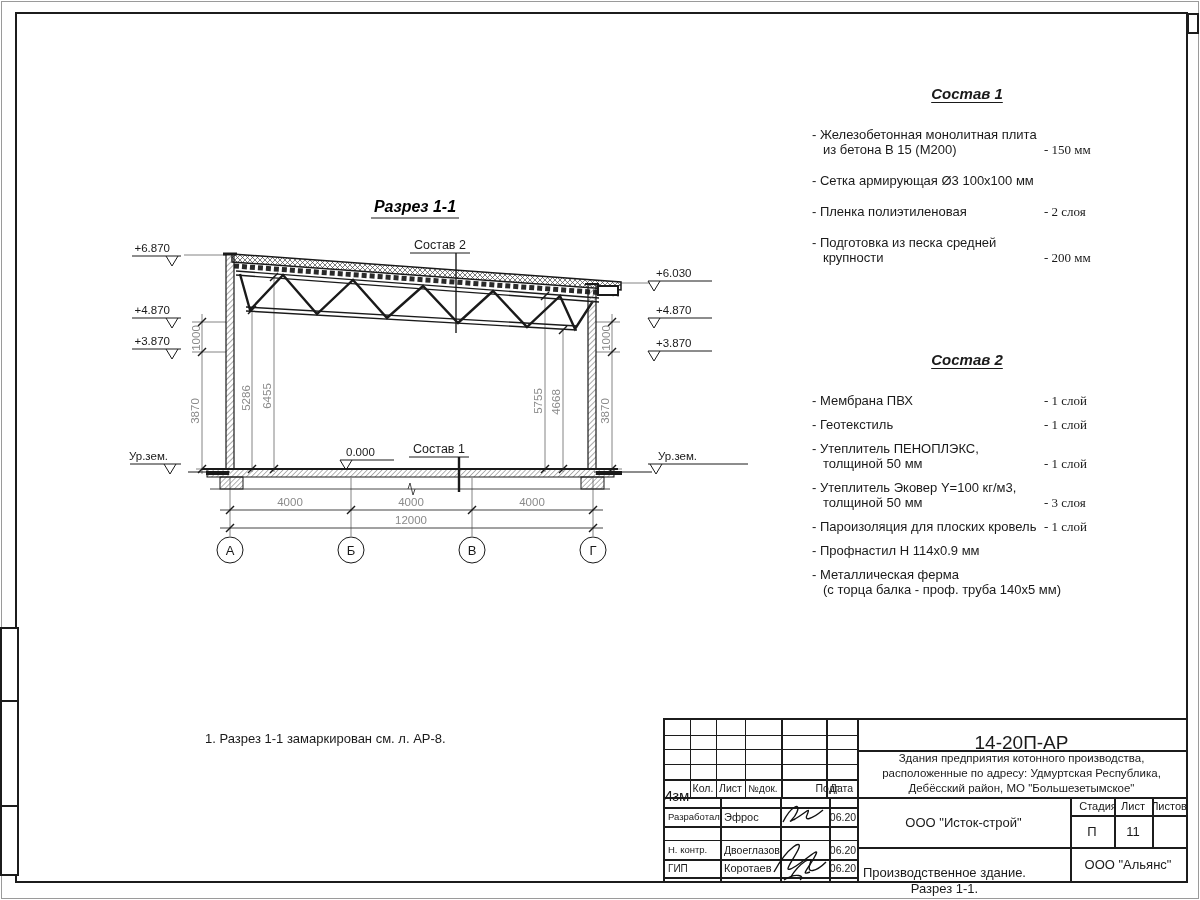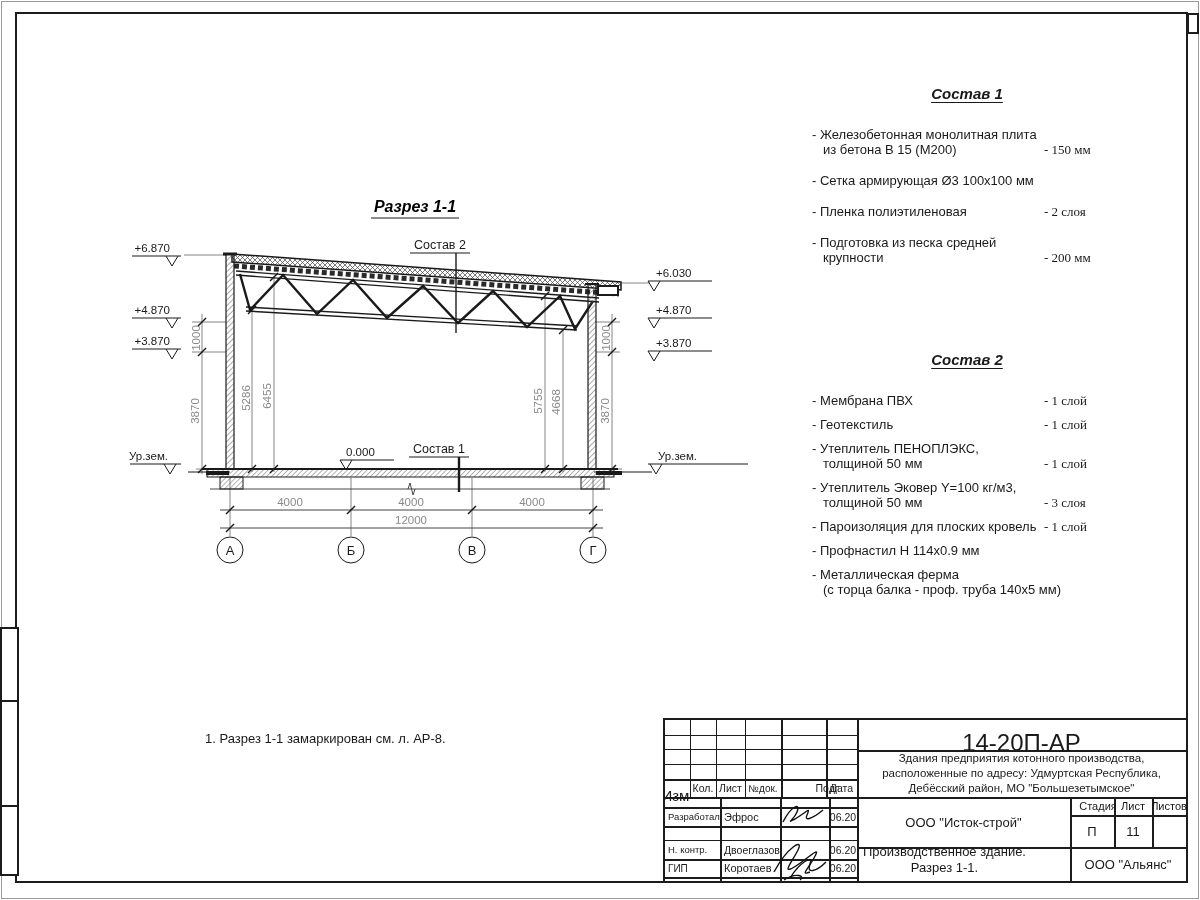--- a/index.html
+++ b/index.html
@@ -322,28 +322,28 @@
     <div class="cell" style="left:164px;top:139px;width:28px;height:18px;font-size:10.5px;">06.20</div>
 
     <svg style="position:absolute;left:112px;top:80px;" width="52" height="30" viewBox="0 0 52 30">
       <path d="M6,22 C14,6 24,2 20,12 C17,20 8,24 18,19 C30,12 34,6 30,15 C27,21 34,20 46,10" fill="none" stroke="#111" stroke-width="1.4"></path>
     </svg>
     <svg style="position:absolute;left:105px;top:112px;" width="64" height="52" viewBox="0 0 64 52">
       <path d="M4,40 C18,14 34,6 28,18 C22,30 10,44 26,34 C40,25 52,12 44,26 C38,37 30,44 40,40" fill="none" stroke="#111" stroke-width="1.4"></path>
       <path d="M20,46 C30,30 44,22 40,32 C36,42 46,40 56,30 M14,48 C26,40 36,44 30,48" fill="none" stroke="#111" stroke-width="1.4"></path>
     </svg>
 
-    <div class="cell" style="left:192px;top:0;width:329px;height:45px;font-size:24px;">14-20П-АР</div>
+    <div class="cell" style="left:192px;top:0;width:329px;height:45px;font-size:19px;">14-20П-АР</div>
     <div class="cell pre" style="left:192px;top:30px;width:329px;height:47px;font-size:11.5px;line-height:15px;">Здания предприятия котонного производства,
 расположенные по адресу: Удмуртская Республика,
 Дебёсский район, МО "Большезетымское"</div>
     <div class="cell" style="left:192px;top:77px;width:213px;height:50px;font-size:13px;">ООО "Исток-строй"</div>
     <div class="cell" style="left:405px;top:77px;width:56px;height:18px;font-size:11px;">Стадия</div>
     <div class="cell" style="left:449px;top:77px;width:38px;height:18px;font-size:11px;">Лист</div>
     <div class="cell" style="left:487px;top:77px;width:34px;height:18px;font-size:11px;">Листов</div>
     <div class="cell" style="left:405px;top:95px;width:44px;height:32px;font-size:13px;">П</div>
     <div class="cell" style="left:449px;top:95px;width:38px;height:32px;font-size:13px;">11</div>
     <div class="cell" style="left:487px;top:95px;width:34px;height:32px;font-size:13px;"></div>
-    <div class="cell pre" style="left:192px;top:123px;width:175px;height:34px;font-size:13px;line-height:16px;">Производственное здание.
+    <div class="cell pre" style="left:192px;top:144px;width:175px;height:34px;font-size:13px;line-height:16px;">Производственное здание.
 Разрез 1-1.</div>
     <div class="cell" style="left:405px;top:127px;width:116px;height:34px;font-size:13px;">ООО "Альянс"</div>
   </div>
 </div>
 
 </body></html>

